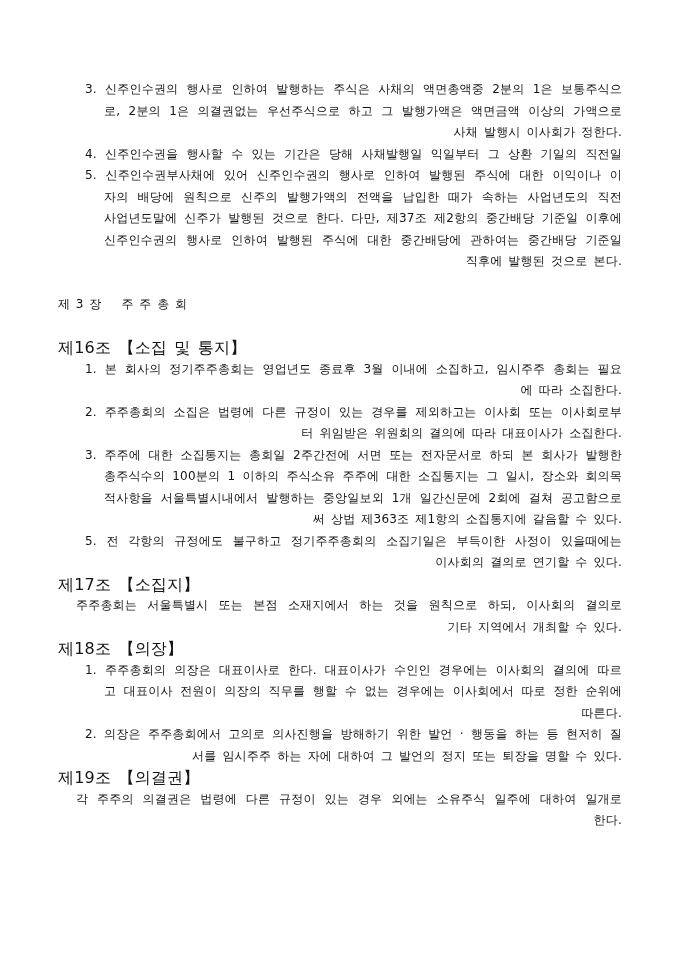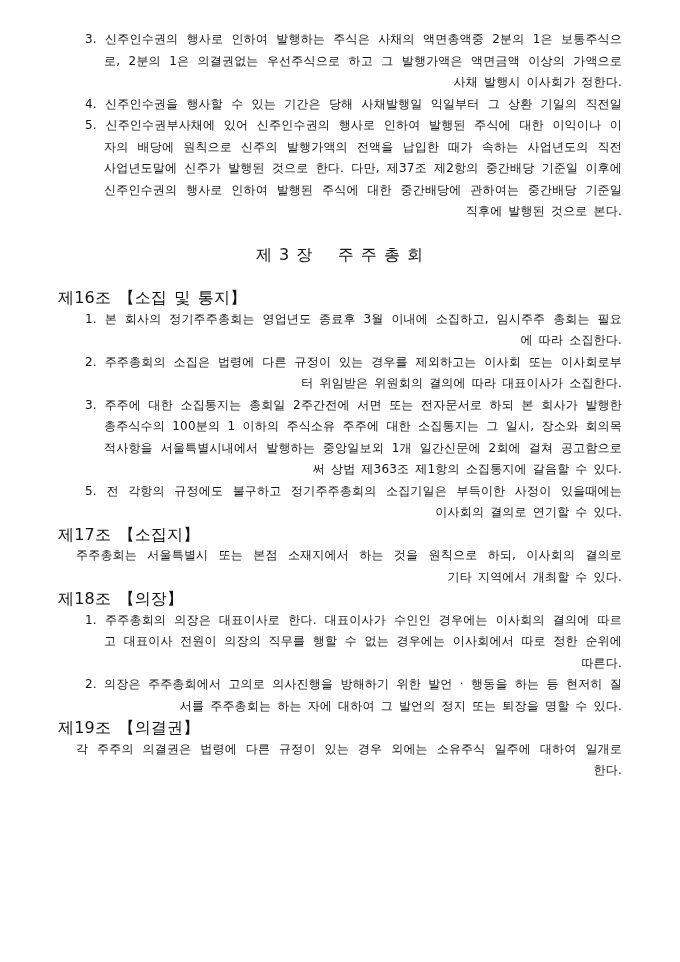--- a/index.html
+++ b/index.html
@@ -8,22 +8,23 @@
     background: #ffffff;
   }
   body {
     width: 680px;
     height: 962px;
     overflow: hidden;
     font-family: "DejaVu Sans", sans-serif;
     color: #141414;
   }
   .page {
-    padding: 29px 0 0 58px;
+    padding: 70px 0 0 58px;
     width: 564px;
+    margin-top: 9px;
   }
   .line {
     font-size: 12px;
     line-height: 21.5px;
     word-spacing: 2px;
     letter-spacing: 0.2px;
     text-align: right;
     white-space: normal;
   }
   
@@ -43,25 +44,24 @@
     margin-left: 18px;
   }
   .article-title {
     font-size: 16px;
     line-height: 21.5px;
     letter-spacing: 0.2px;
     word-spacing: 2px;
     white-space: pre;
   }
   .chapter {
-    font-size: 16px;
+    font-size: 12px;
     line-height: 21.5px;
     letter-spacing: 1px;
     white-space: pre;
-    text-align: center;
   }
   .gap {
     height: 21.5px;
   }
 </style>
 </head>
 <body>
 
 <div class="page">
     <div class="item">
@@ -107,20 +107,20 @@
       <div class="line">기타 지역에서 개최할 수 있다.</div>
     </div>
     <div class="article-title">제18조 【의장】</div>
     <div class="item">
       <div class="line jl hang"><span>1.</span> 주주총회의 의장은 대표이사로 한다. 대표이사가 수인인 경우에는 이사회의 결의에 따르</div>
       <div class="line jl">고 대표이사 전원이 의장의 직무를 행할 수 없는 경우에는 이사회에서 따로 정한 순위에</div>
       <div class="line">따른다.</div>
     </div>
     <div class="item">
       <div class="line jl hang"><span>2.</span> 의장은 주주총회에서 고의로 의사진행을 방해하기 위한 발언 · 행동을 하는 등 현저히 질</div>
-      <div class="line">서를 주주총회는 하는 자에 대하여 그 발언의 정지 또는 퇴장을 명할 수 있다.</div>
+      <div class="line">서를 임시주주 하는 자에 대하여 그 발언의 정지 또는 퇴장을 명할 수 있다.</div>
     </div>
     <div class="article-title">제19조 【의결권】</div>
     <div class="body">
       <div class="line jl">각 주주의 의결권은 법령에 다른 규정이 있는 경우 외에는 소유주식 일주에 대하여 일개로</div>
       <div class="line">한다.</div>
     </div>
   </div>
 
 </body></html>

